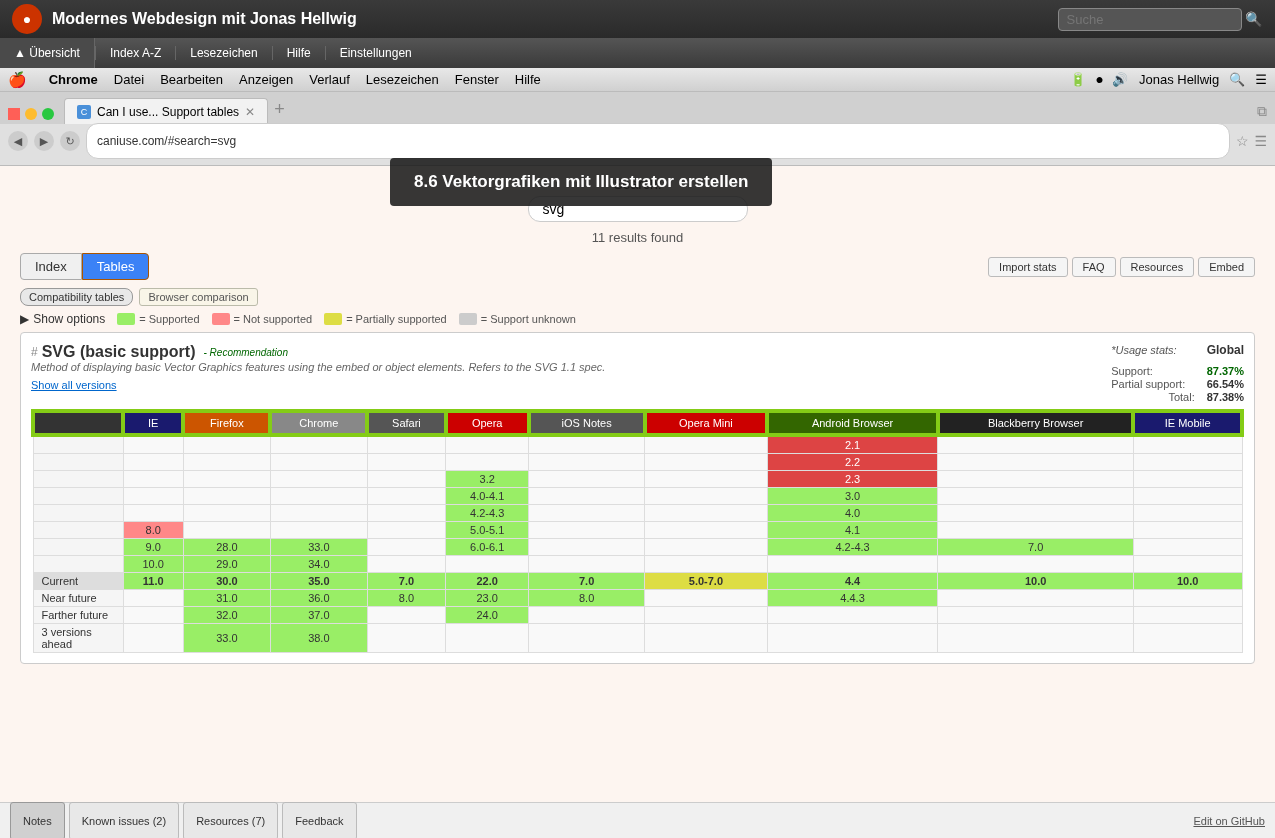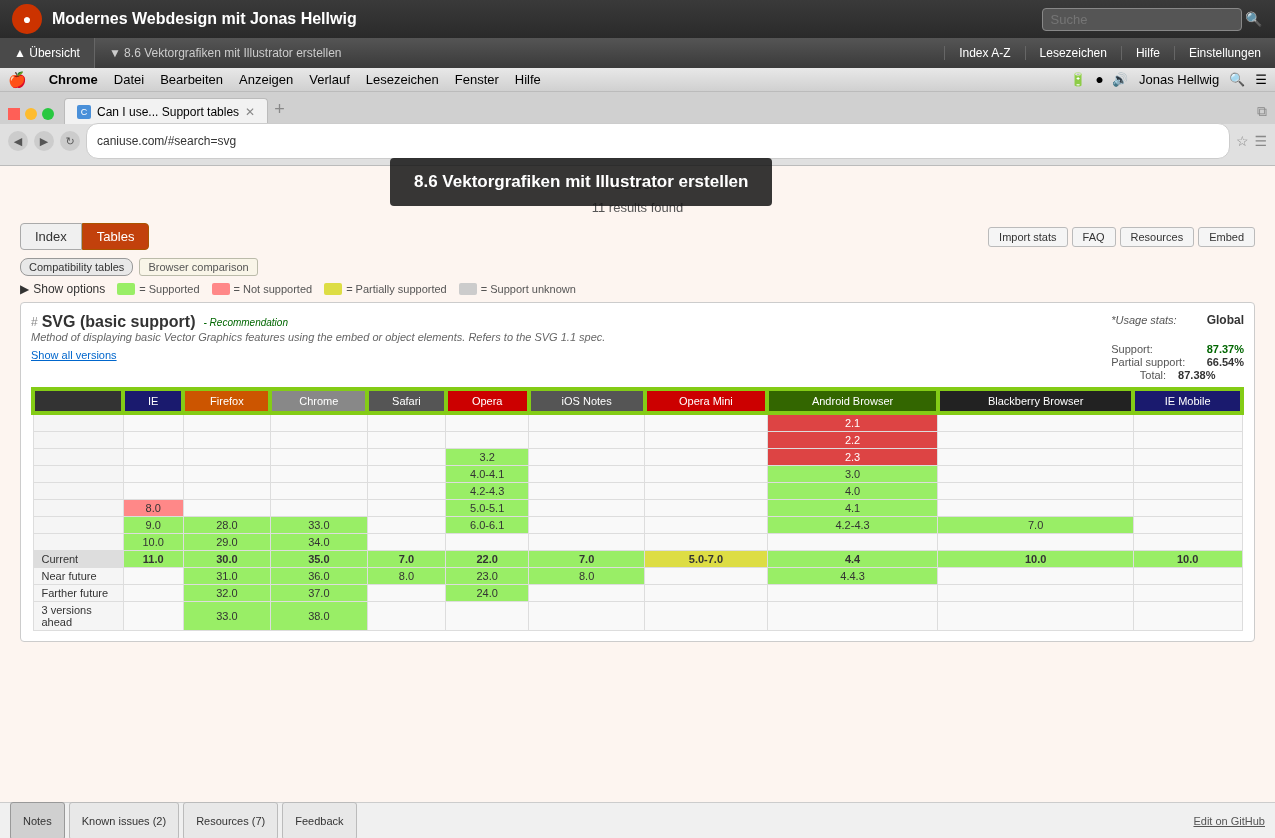--- a/index.html
+++ b/index.html
@@ -388,29 +388,28 @@
     }
   </style>
 </head>
 <body>
 
 <div id="app-bar">
   <div class="app-logo">
     <span>●</span>
   </div>
   <span class="app-title">Modernes Webdesign mit Jonas Hellwig</span>
-  <input class="search-box" style="outline: none; border: 1px solid rgb(136, 136, 136); background: rgb(85, 85, 85); color: rgb(204, 204, 204); padding: 3px 8px; border-radius: 4px; font-size: 13px; width: 200px;" placeholder="Suche">
+  <input class="search-box" style="outline: none; border: 1px solid rgb(136, 136, 136); background: rgb(85, 85, 85); color: rgb(204, 204, 204); padding: 3px 8px; border-radius: 4px; font-size: 13px; width: 184px;" placeholder="Suche">
   <span style="color:#ccc; font-size:14px; margin-left:4px; cursor:pointer;">🔍</span>
 </div>
 
 <div id="nav-bar">
   <div class="nav-item active">
     <span>▲ Übersicht</span>
   </div>
-  <div class="nav-chapter">▼ 8.6 Vektorgrafiken mit Illustrator erstellen</div>
   <div class="nav-right">
     <div class="nav-item">
         <span>Index A-Z</span>
       </div>
     <div class="nav-item">
         <span>Lesezeichen</span>
       </div>
     <div class="nav-item">
         <span>Hilfe</span>
       </div>
@@ -463,27 +462,30 @@
     <div class="url-field" style="display:flex;align-items:center;padding:0 10px;font-size:12px;color:#333;background:white;border:1px solid #ccc;border-radius:12px;height:36px;flex:1;">caniuse.com/#search=svg</div>
     <span class="star-icon">☆</span>
     <span class="menu-icon">☰</span>
   </div>
 </div>
 
 <div id="main-content" style="height:calc(838px - 38px - 30px - 24px - 74px - 36px); overflow:hidden;">
 
   <div class="search-area">
     <div style="font-size:14px;color:#555;">Search:</div>
+    <div class="search-input-wrap">
+      <input type="text" value="svg" style="border: 1px solid rgb(204, 204, 204); border-radius: 12px; padding: 4px 14px; font-size: 14px; width: 220px; background: white;">
+    </div>
   </div>
 
   <div class="results-count">11 results found</div>
 
   <div class="tab-row">
     <div class="tab-btn" style="background:#f0f0f0;color:#333;border:1px solid #aaa;padding:5px 14px;border-radius:4px 0 0 4px;cursor:pointer;">Index</div>
-    <div class="tab-btn active" style="background:#c2410c;color:white;border:1px solid #aa5500;padding:5px 14px;border-radius:0 4px 4px 0;cursor:pointer;">Tables</div>
+    <div class="tab-btn active" style="background:#3b82f6;color:white;border:1px solid #aa5500;padding:5px 14px;border-radius:0 4px 4px 0;cursor:pointer;">Tables</div>
     <div class="action-btns">
       <button class="action-btn">Import stats</button>
       <button class="action-btn">FAQ</button>
       <button class="action-btn">Resources</button>
       <button class="action-btn">Embed</button>
     </div>
   </div>
 
   <div class="filter-row">
     <button class="filter-btn active-filter">Compatibility tables</button>
@@ -526,29 +528,29 @@
       </div>
       <div class="usage-stats">
         <div style="display:flex;gap:30px;align-items:flex-start;">
           <div>
             <span style="font-size:11px;font-style:italic;color:#555;">*Usage stats:</span>
           </div>
           <div>
             <span style="font-size:12px;font-weight:bold;color:#333;">Global</span>
           </div>
         </div>
-        <div style="display:flex;justify-content:space-between;gap:20px;font-size:11px;margin-top:16px;">
+        <div style="display:flex;justify-content:space-between;gap:20px;font-size:11px;margin-top:8px;">
           <span style="color:#555;">Support:</span>
           <span style="color:#006600;font-weight:bold;">87.37%</span>
         </div>
         <div style="display:flex;justify-content:space-between;gap:20px;font-size:11px;margin-top:1px;">
           <span style="color:#555;">Partial support:</span>
           <span style="color:#333;font-weight:bold;">66.54%</span>
         </div>
-        <div style="display:flex;justify-content:center;gap:12px;font-size:11px;margin-top:1px;">
+        <div style="display:flex;justify-content:flex-end;gap:12px;font-size:11px;margin-top:1px;">
           <span style="color:#555;">Total:</span>
           <span style="color:#333;font-weight:bold;">87.38%</span>
         </div>
       </div>
     </div>
 
     <table class="browser-table">
       <thead>
         <tr>
           <th style="background:#333;width:90px;"></th>

